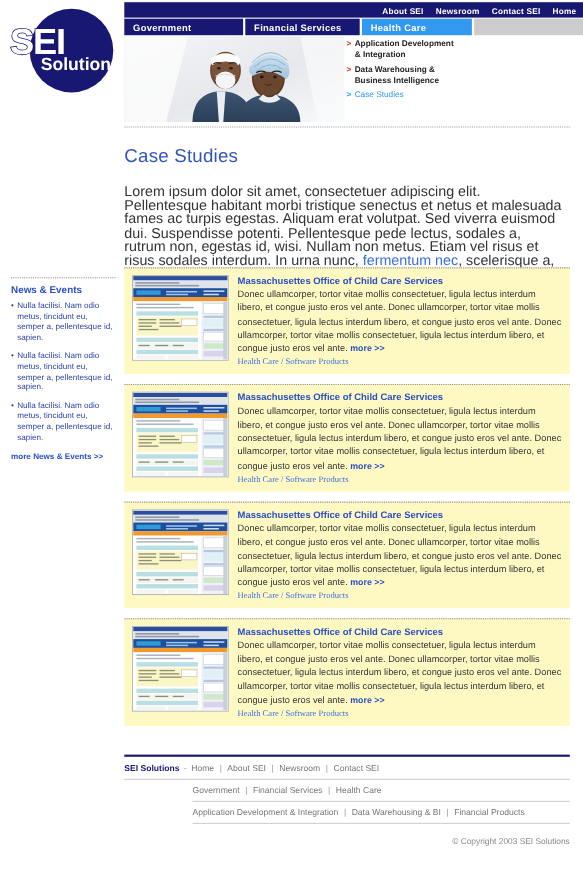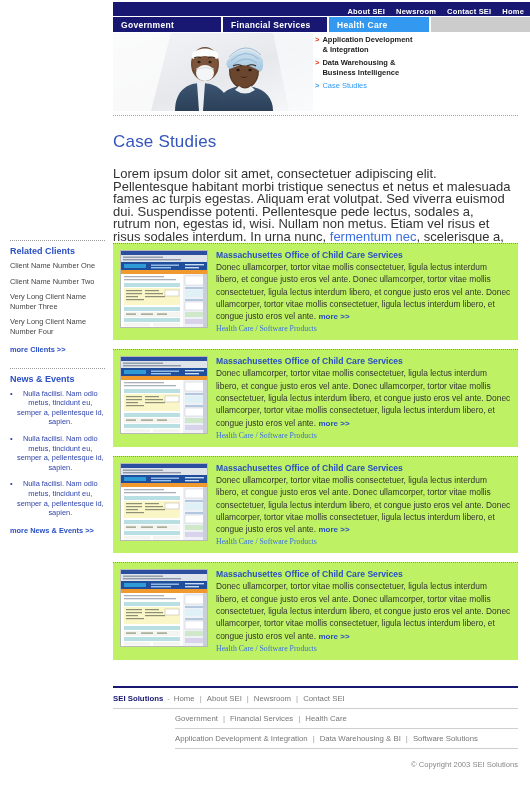--- a/index.html
+++ b/index.html
@@ -95,21 +95,21 @@
     letter-spacing: .2px; margin-bottom: 16px;
   }
   .intro {
     font-size: 13px; line-height: 12.6px; color: #333333; width: 400px;
   }
   .intro a { color: #3a6fe0; text-decoration: none; }
 
   
   .cards { position: absolute; left: 113px; top: 243px; width: 405px; }
   .card {
-    background: #bef264;
+    background: #fef9c3;
     border-top: 1px dotted #8f8f8f;
     padding: 6px 7px 7px 7px;
     display: flex; gap: 8px;
     margin-bottom: 9px;
   }
   .thumb {
     width: 88px; height: 78px; flex: 0 0 88px;
     border: 1px solid #b8b8b8; background: #ffffff; overflow: hidden;
   }
   .thumb svg { display:block; width: 86px; height: 76px; }
@@ -142,21 +142,21 @@
   }
   .side-more {
     display: block; font-size: 7.4px; font-weight: bold; color: #2a4fc4;
     text-decoration: none; margin-top: 8px;
   }
   .news-item {
     display: flex; gap: 3px; font-size: 7.4px; line-height: 9.6px;
     color: #2a3fa8; margin-bottom: 7px;
   }
   .news-item .bullet { color: #2a3fa8; }
-  .news-item a { color: #2a3fa8; text-decoration: none; text-align: center; }
+  .news-item a { color: #2a3fa8; text-decoration: none; }
 
   
   .footer { position: absolute; left: 113px; top: 686px; width: 405px; text-align: right; }
   .footer-topline { border-top: 2px solid #181873; margin-bottom: 6px; }
   .footer-row {
     display: flex; align-items: baseline; gap: 4px;
     font-size: 7.8px; color: #777777; padding-bottom: 5px;
     border-bottom: 1px solid #cfcfcf; margin-bottom: 5px;
   }
   .footer-row.last { border-bottom: 1px solid #cfcfcf; }
@@ -165,20 +165,25 @@
   .footer-links a { color: #777777; text-decoration: none; font-size: 7.8px; white-space: nowrap; }
   .sep { color: #999999; font-size: 7.8px; }
   .indent { margin-left: 62px; }
   .copyright { font-size: 7.6px; color: #888888; margin-top: 11px; margin-left: 62px; }
 </style>
 </head>
 <body>
 
 <div class="page">
 
+  <div class="logo-zone">
+    <div class="logo-circle"></div>
+    <div class="logo-sei">SEI</div>
+    <div class="logo-sol">Solutions</div>
+  </div>
 
   <nav class="topnav">
     <ul>
       <li><a href="#">About SEI</a></li>
       <li><a href="#">Newsroom</a></li>
       <li><a href="#">Contact SEI</a></li>
       <li><a href="#">Home</a></li>
     </ul>
   </nav>
 
@@ -479,29 +484,20 @@
         <a href="#" class="card-title">Massachusettes Office of Child Care Services</a>
         <div class="card-text"><span>Donec ullamcorper, tortor vitae mollis consectetuer, ligula lectus interdum libero, et congue justo eros vel ante. Donec ullamcorper, tortor vitae mollis consectetuer, ligula lectus interdum libero, et congue justo eros vel ante. Donec ullamcorper, tortor vitae mollis consectetuer, ligula lectus interdum libero, et congue justo eros vel ante. </span><a href="#" class="more-link">more &gt;&gt;</a></div>
         <a href="#" class="card-tags">Health Care / Software Products</a>
       </div>
     </div>
 
   </div>
 
   <aside class="sidebar">
 
-    <div class="side-block">
-      <div class="side-rule"></div>
-      <div class="side-head">Related Clients</div>
-      <a href="#" class="side-link">Client Name Number One</a>
-      <a href="#" class="side-link">Client Name Number Two</a>
-      <a href="#" class="side-link">Very Long Client Name Number Three</a>
-      <a href="#" class="side-link">Very Long Client Name Number Four</a>
-      <a href="#" class="side-more">more Clients &gt;&gt;</a>
-    </div>
 
     <div class="side-block" style="margin-top:12px">
       <div class="side-rule"></div>
       <div class="side-head">News &amp; Events</div>
       <div class="news-item">
         <span class="bullet">•</span>
         <a href="#">Nulla facilisi. Nam odio metus, tincidunt eu, semper a, pellentesque id, sapien.</a>
       </div>
       <div class="news-item">
         <span class="bullet">•</span>
@@ -542,20 +538,20 @@
         <a href="#">Health Care</a>
       </span>
     </div>
 
     <div class="footer-row indent last">
       <span class="footer-links">
         <a href="#">Application Development &amp; Integration</a>
         <span class="sep">|</span>
         <a href="#">Data Warehousing &amp; BI</a>
         <span class="sep">|</span>
-        <a href="#">Software Solutions</a>
+        <a href="#">Financial Products</a>
       </span>
     </div>
 
     <div class="copyright">© Copyright 2003 SEI Solutions</div>
   </footer>
 
 </div>
 
 </body></html>

